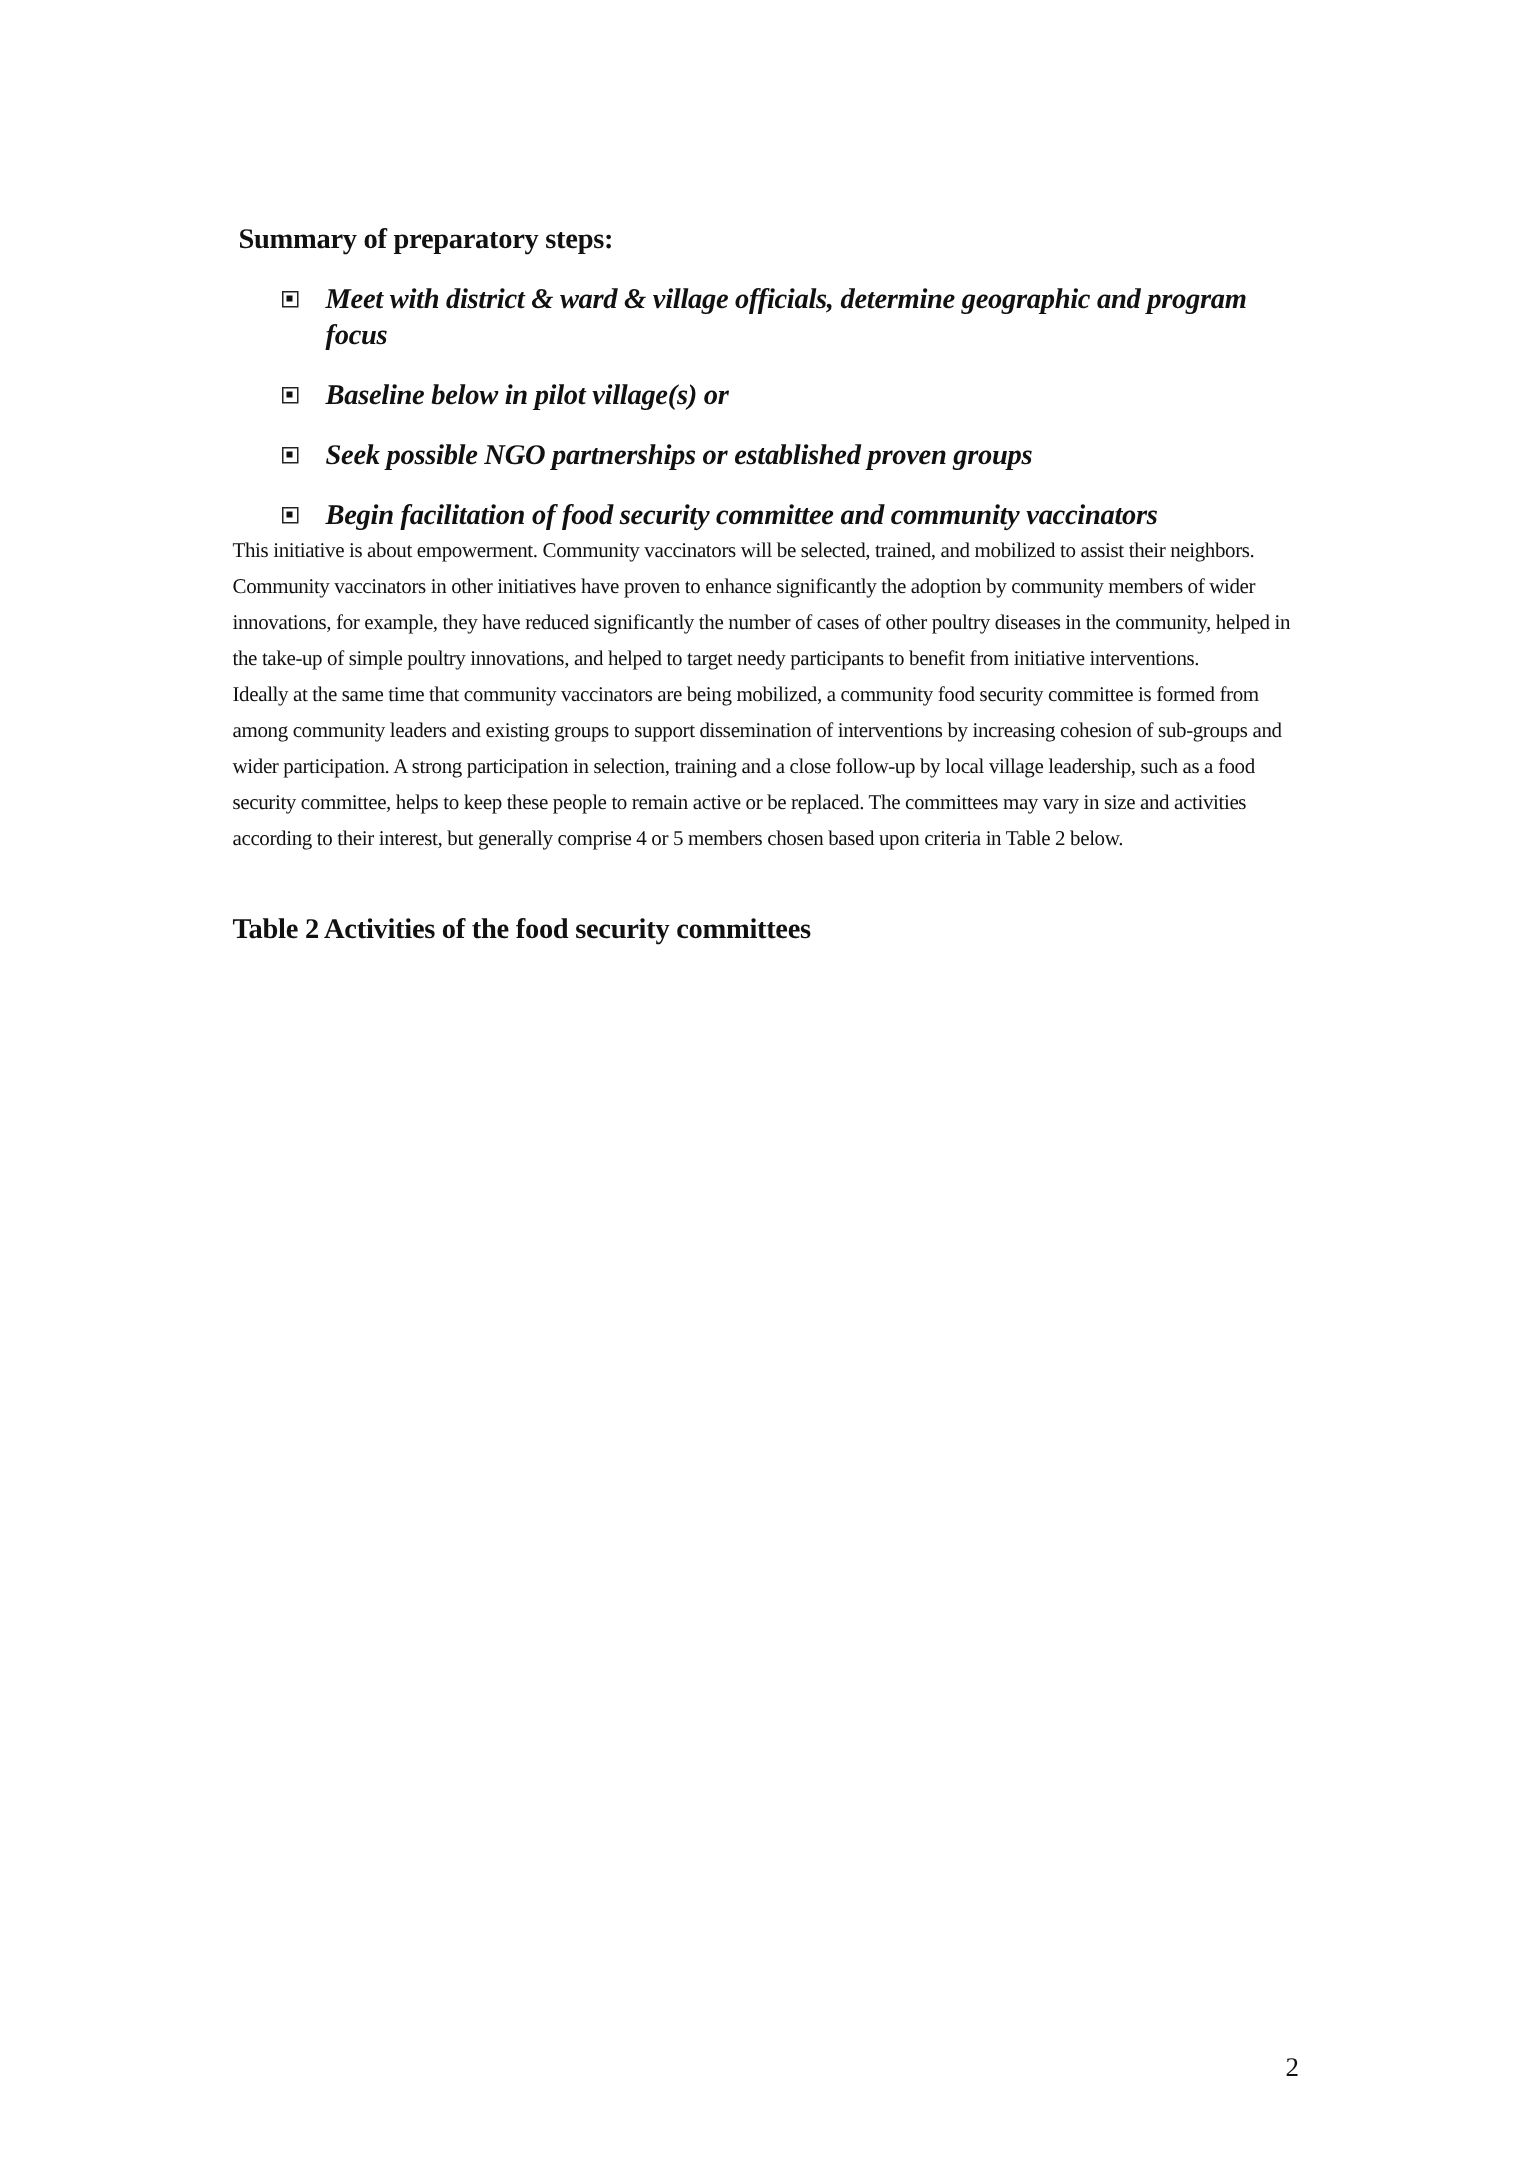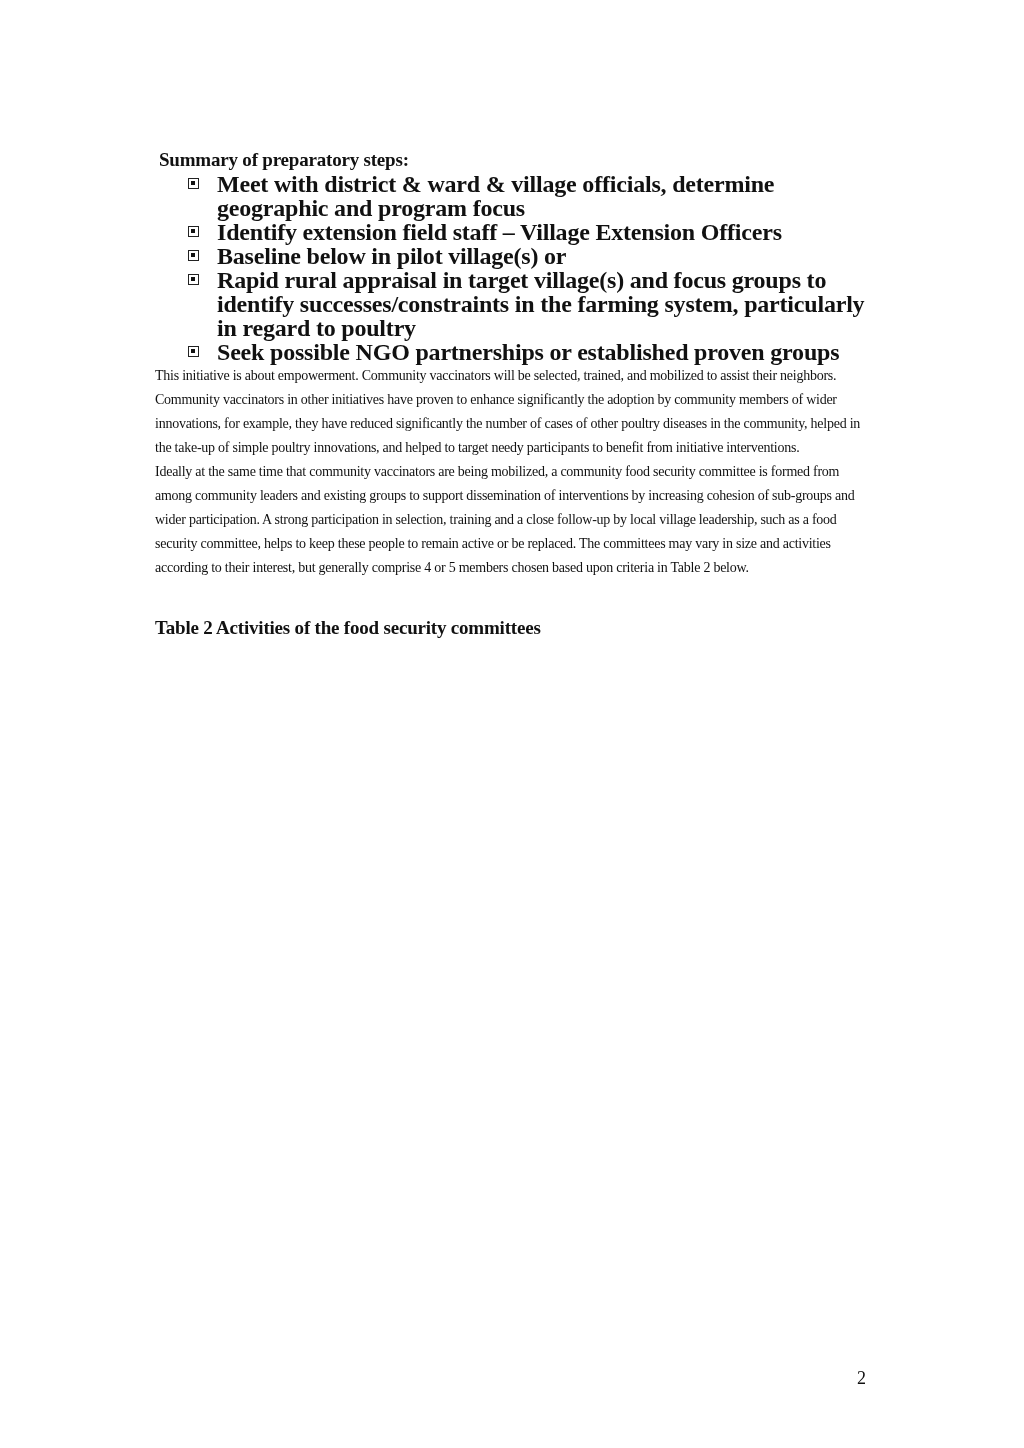--- a/index.html
+++ b/index.html
@@ -1,40 +1,39 @@
 <!DOCTYPE html>
 <html><head>
 <meta charset="utf-8">
 <style>
   html, body { margin: 0; padding: 0; background: #ffffff; }
   body { width: 1024px; height: 1448px; position: relative; overflow: hidden; }
   .page { position: absolute; left: 0; top: 0; width: 1024px; height: 1448px; background: #fff; color: #111; }
   .content { position: absolute; left: 155px; top: 148px; width: 720px; font-family: "Liberation Serif", serif; }
   .heading { font-weight: bold; font-size: 19px; line-height: 24px; margin: 0 0 0 4px; letter-spacing: -0.2px; }
   ul.steps { list-style: none; margin: 0; padding: 0 0 0 28px; }
-  ul.steps li { position: relative; padding-left: 34px; font-weight: bold; font-size: 24px; line-height: 24px; letter-spacing: -0.2px; }
+  ul.steps li { position: relative; padding-left: 34px; font-weight: bold; font-style: italic; font-size: 19px; line-height: 24px; letter-spacing: -0.2px; margin-top: 16px; }
   .bullet { position: absolute; left: 5px; top: 6px; width: 11px; height: 11px; border: 1.5px solid #222; box-sizing: border-box; }
   .bullet::after { content: ""; position: absolute; left: 2px; top: 2px; width: 4px; height: 4px; background: #111; }
   p.para { margin: 0; font-size: 14px; line-height: 24px; letter-spacing: -0.25px; }
   .p1 { margin-top: 19px; }
   .p2 { margin-top: 24px; }
   .table-caption { margin-top: 36px; font-weight: bold; font-size: 19px; line-height: 24px; letter-spacing: -0.2px; }
   .page-number { position: absolute; left: 857px; top: 1368px; font-family: "Liberation Serif", serif; font-size: 18px; }
 </style>
 </head>
 <body>
 
 <div class="page">
   <div class="content">
     <div class="heading">Summary of preparatory steps:</div>
     <ul class="steps">
       <li><span class="bullet"></span><span>Meet with district &amp; ward &amp; village officials, determine geographic and program focus</span></li>
-      <li><span class="bullet"></span><span>Identify extension field staff – Village Extension Officers</span></li>
       <li><span class="bullet"></span><span>Baseline below in pilot village(s) or</span></li>
-      <li><span class="bullet"></span><span>Rapid rural appraisal in target village(s) and focus groups to identify successes/constraints in the farming system, particularly in regard to poultry</span></li>
       <li><span class="bullet"></span><span>Seek possible NGO partnerships or established proven groups</span></li>
+      <li><span class="bullet"></span><span>Begin facilitation of food security committee and community vaccinators</span></li>
     </ul>
     <p class="para p1">This initiative is about empowerment. Community vaccinators will be selected, trained, and mobilized to assist their neighbors.  Community vaccinators in other initiatives have proven to enhance significantly the adoption by community members of wider innovations, for example, they have reduced significantly the number of cases of other poultry diseases in the community, helped in the take-up of simple poultry innovations, and helped to target needy participants to benefit from initiative interventions.</p>
     <p class="para p2">Ideally at the same time that community vaccinators are being mobilized, a community food security committee is formed from among community leaders and existing groups to support dissemination of interventions by increasing cohesion of sub-groups and wider participation. A strong participation in selection, training and a close follow-up by local village leadership, such as a food security committee, helps to keep these people to remain active or be replaced. The committees may vary in size and activities according to their interest, but generally comprise 4 or 5 members chosen based upon criteria in Table 2 below.</p>
     <div class="table-caption">Table 2 Activities of the food security committees</div>
   </div>
   <div class="page-number">2</div>
 </div>
 
 </body></html>

